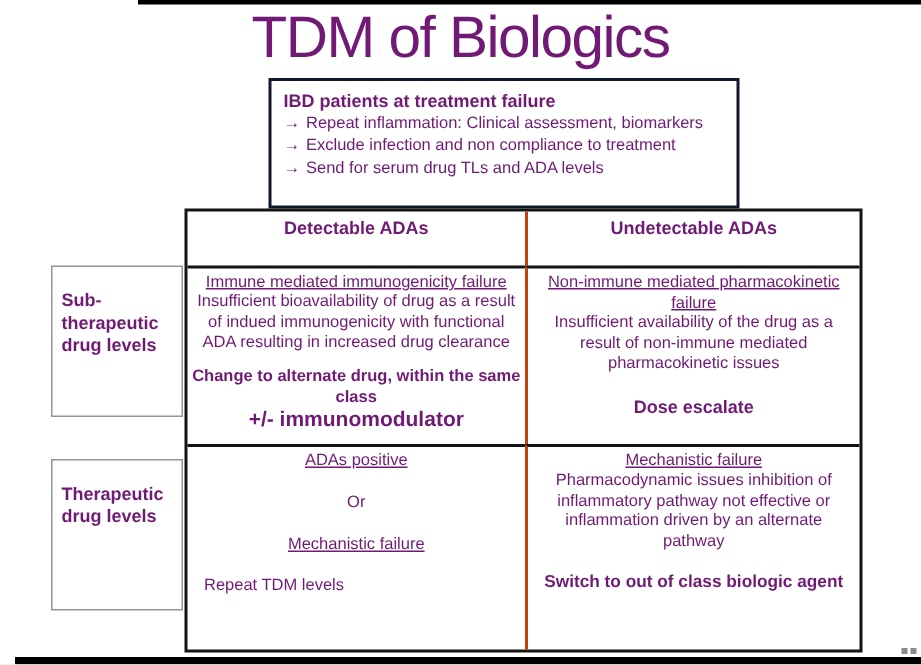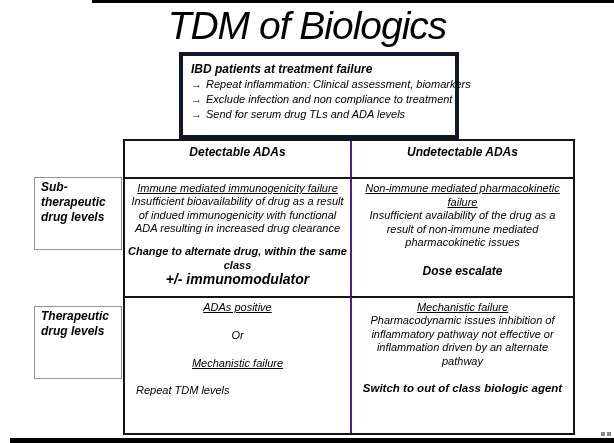--- a/index.html
+++ b/index.html
@@ -1,59 +1,59 @@
 <!DOCTYPE html>
 <html><head>
 <meta charset="utf-8">
 <style>
   html,body{margin:0;padding:0;background:#e8e8e8;}
   #slide{
     position:relative;width:614px;height:443px;background:#ffffff;
-    font-family:"Liberation Sans","DejaVu Sans",sans-serif;color:#000000;
-    overflow:hidden;margin:0 auto;font-style:italic;
+    font-family:"Liberation Sans","DejaVu Sans",sans-serif;color:#701a75;
+    overflow:hidden;margin:0 auto;
   }
   .bar{position:absolute;background:#000;}
   #top-bar{left:92px;top:0;width:522px;height:3px;}
   #bottom-bar{left:10px;top:438px;width:604px;height:5px;}
   #title{
     position:absolute;left:0;top:4px;width:100%;text-align:center;
     font-size:39px;line-height:44px;font-weight:400;letter-spacing:-1px;
   }
   #intro-box{
-    position:absolute;left:179px;top:52px;width:280px;height:87px;
-    border:4px solid #0f172a;box-sizing:border-box;padding:5px 8px 0 8px;
+    position:absolute;left:179px;top:52px;width:314px;height:87px;
+    border:2px solid #0f172a;box-sizing:border-box;padding:5px 8px 0 8px;
     font-size:11px;line-height:15px;
   }
   #intro-box .hd{font-weight:700;font-size:12px;line-height:16px;}
   .arrow-row{display:flex;white-space:nowrap;}
   .arrow-glyph{width:15px;flex:0 0 15px;}
   #grid{
     position:absolute;left:123px;top:139px;width:452px;height:296px;
     box-sizing:border-box;border:2px solid #141414;
     display:grid;grid-template-columns:225px 1fr;grid-template-rows:36px 119px 1fr;
   }
   .cell{box-sizing:border-box;overflow:hidden;padding:2px 3px;text-align:center;font-size:11px;}
-  .col2{border-left:2px solid #4c1d95;}
+  .col2{border-left:2px solid #c2410c;}
   .row2,.row3{border-top:2px solid #141414;}
   .cell.header{font-weight:700;font-size:12px;padding-top:4px;}
   .u{text-decoration:underline;}
   .cell .hd{line-height:14px;}
   .cell .body{line-height:13.5px;}
   .b{font-weight:700;}
   #cell-sub-det .action{margin-top:8px;font-weight:700;font-size:11px;line-height:14.5px;}
   #cell-sub-det .action2{font-weight:700;font-size:14px;line-height:13px;}
   #cell-sub-undet .action{margin-top:14px;font-weight:700;font-size:12px;}
   #cell-ther-det{line-height:14px;}
   #cell-ther-det .mt{margin-top:14px;}
   #cell-ther-det .step{margin-top:0;text-align:left;text-indent:8px;line-height:14px;}
   #cell-ther-det .step.first{margin-top:13px;}
   #cell-ther-undet .action{margin-top:14px;font-weight:700;font-size:11.5px;}
   .row-label{
-    position:absolute;left:34px;width:88px;height:73px;border:1px solid #949494;
-    box-sizing:border-box;padding:2px 5px 0 6px;font-weight:700;font-size:12px;line-height:15px;
+    position:absolute;left:34px;width:88px;height:101px;border:1px solid #949494;
+    box-sizing:border-box;padding:15px 5px 0 6px;font-weight:700;font-size:12px;line-height:15px;
   }
   #row-label-sub{top:177px;}
   #row-label-ther{top:306px;}
   #page-artifact{position:absolute;left:601px;top:431px;width:11px;height:5px;}
   #page-artifact i{position:absolute;top:1px;width:4px;height:4px;background:#8a8a8a;display:block;}
   #page-artifact i:first-child{left:0;}
   #page-artifact i:last-child{left:6px;}
 </style>
 </head>
 <body>

